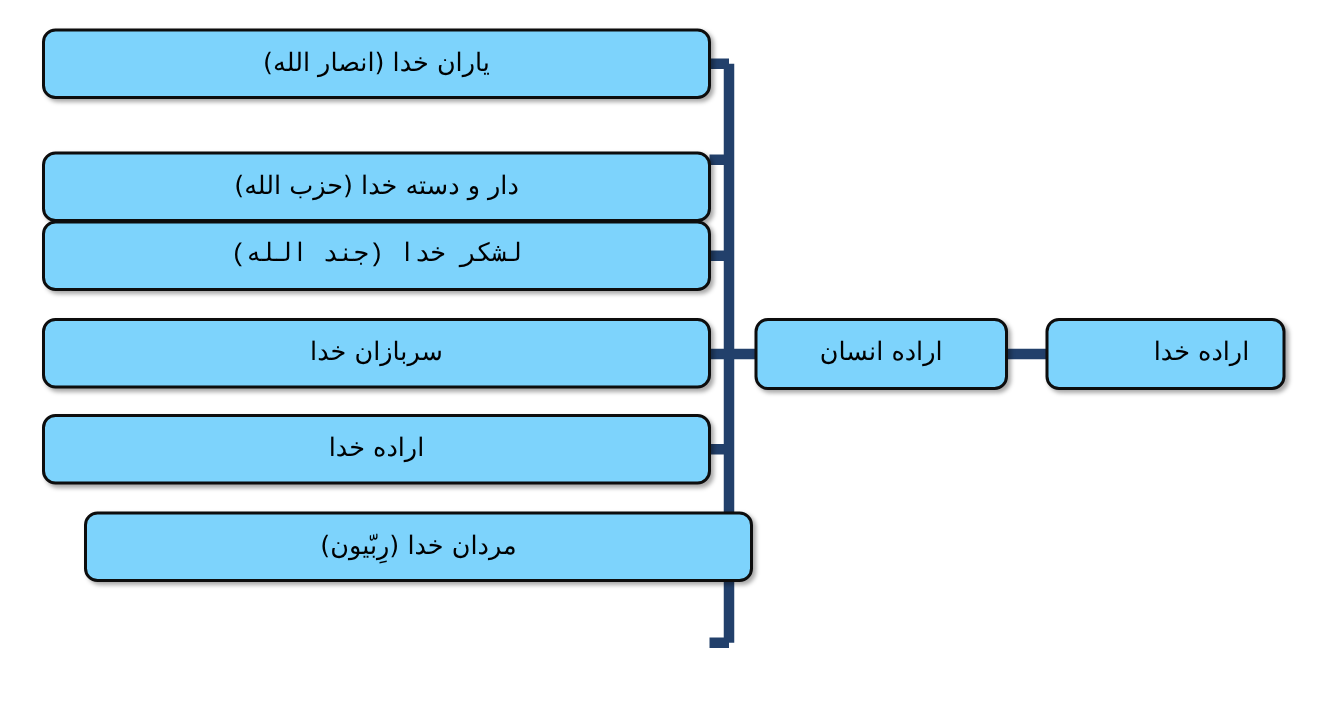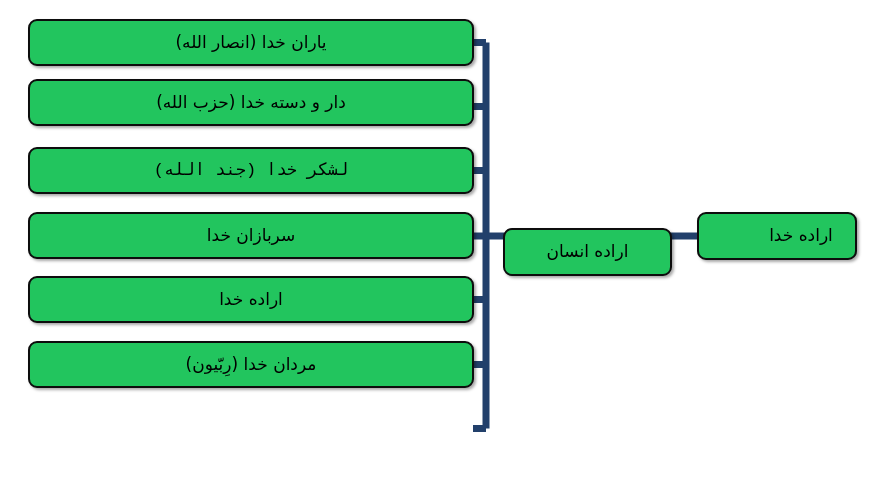--- a/index.html
+++ b/index.html
@@ -26,21 +26,21 @@
     width: 879px;
     height: 480px;
     z-index: 1;
     pointer-events: none;
   }
   
   .node {
     position: absolute;
     z-index: 2;
     box-sizing: border-box;
-    background: #22c55e;
+    background: #7dd3fc;
     border: 2px solid #0d0d0d;
     border-radius: 9px;
     box-shadow: 2px 2px 3px rgba(0,0,0,0.34);
     display: flex;
     align-items: center;
     justify-content: center;
     text-align: center;
   }
   .node .label {
     display: block;
@@ -53,34 +53,33 @@
     direction: rtl;
     unicode-bidi: isolate;
   }
   
   .leaf {
     left: 28px;
     width: 446px;
     height: 47px;
   }
   .leaf-0 { top: 19px; }
-  .leaf-1 { top: 79px; }
+  .leaf-1 { top: 101px; }
   .leaf-2 { top: 147px; font-family: Liberation Mono, monospace; }
   .leaf-3 { top: 212px; }
   .leaf-4 { top: 276px; }
-  .leaf-5 { top: 341px; }
+  .leaf-5 { top: 341px; margin-left: 28px; }
   .leaf-6 { top: 405px; }
 
   
   .mid {
     left: 503px;
     top: 212px;
     width: 169px;
     height: 48px;
-    margin-top: 16px;
   }
   .root {
     left: 697px;
     top: 212px;
     width: 160px;
     height: 48px;
     padding-left: 48px;
   }
 </style>
 </head>

